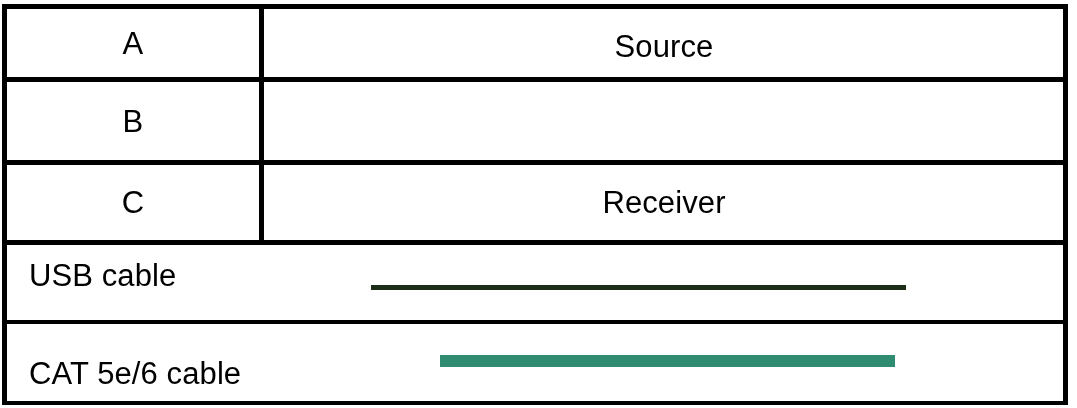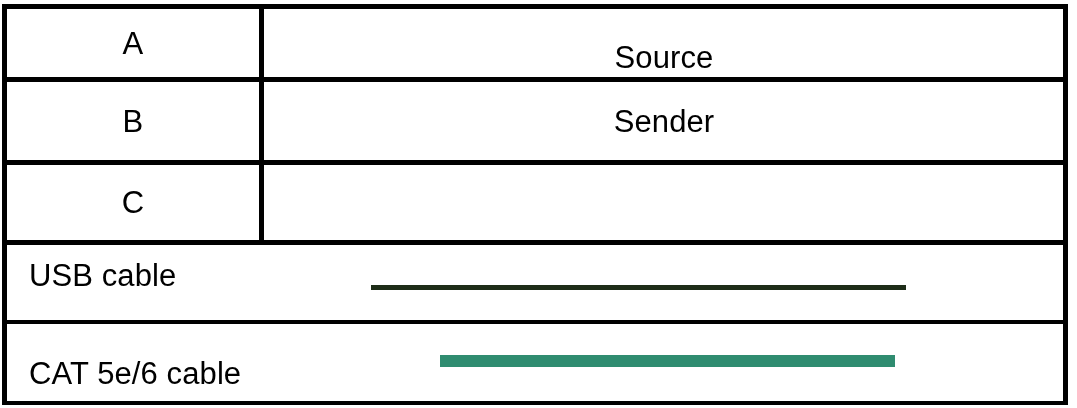--- a/index.html
+++ b/index.html
@@ -81,21 +81,21 @@
   }
   .cell.key.k1 { top: 9px;   height: 68px; }
   .cell.key.k2 { top: 82px;  height: 78px; }
   .cell.key.k3 { top: 165px; height: 75px; }
 
   
   .cell.val {
     left: 264px;
     width: 800px;
   }
-  .cell.val.v1 { top: 20px;   height: 75px; }
+  .cell.val.v1 { top: 9px;   height: 75px; }
   .cell.val.v2 { top: 82px;  height: 78px; }
   .cell.val.v3 { top: 165px; height: 75px; }
 
   
   .cell.legend-label {
     left: 29px;
     width: 330px;
     font-size: 31px;
   }
   .cell.legend-label.l1 { top: 245px; height: 60px; }
@@ -129,23 +129,23 @@
   <div class="hrule r2"></div>
   <div class="hrule r3"></div>
   <div class="hrule r4"></div>
 
   <div class="vrule"></div>
 
   <div class="cell key center k1">A</div>
   <div class="cell val center v1">Source</div>
 
   <div class="cell key center k2">B</div>
-  <div class="cell val center v2">Sender</div>
 
   <div class="cell key center k3">C</div>
+  <div class="cell val center v3">Receiver</div>
 
   <div class="cell legend-label left l1">USB cable</div>
   <div class="swatch usb" style="background: rgb(30, 45, 24);"></div>
 
   <div class="cell legend-label left l2">CAT 5e/6 cable</div>
   <div class="swatch cat" style="background: rgb(47, 140, 112);"></div>
 
 </div>
 
 </body></html>

